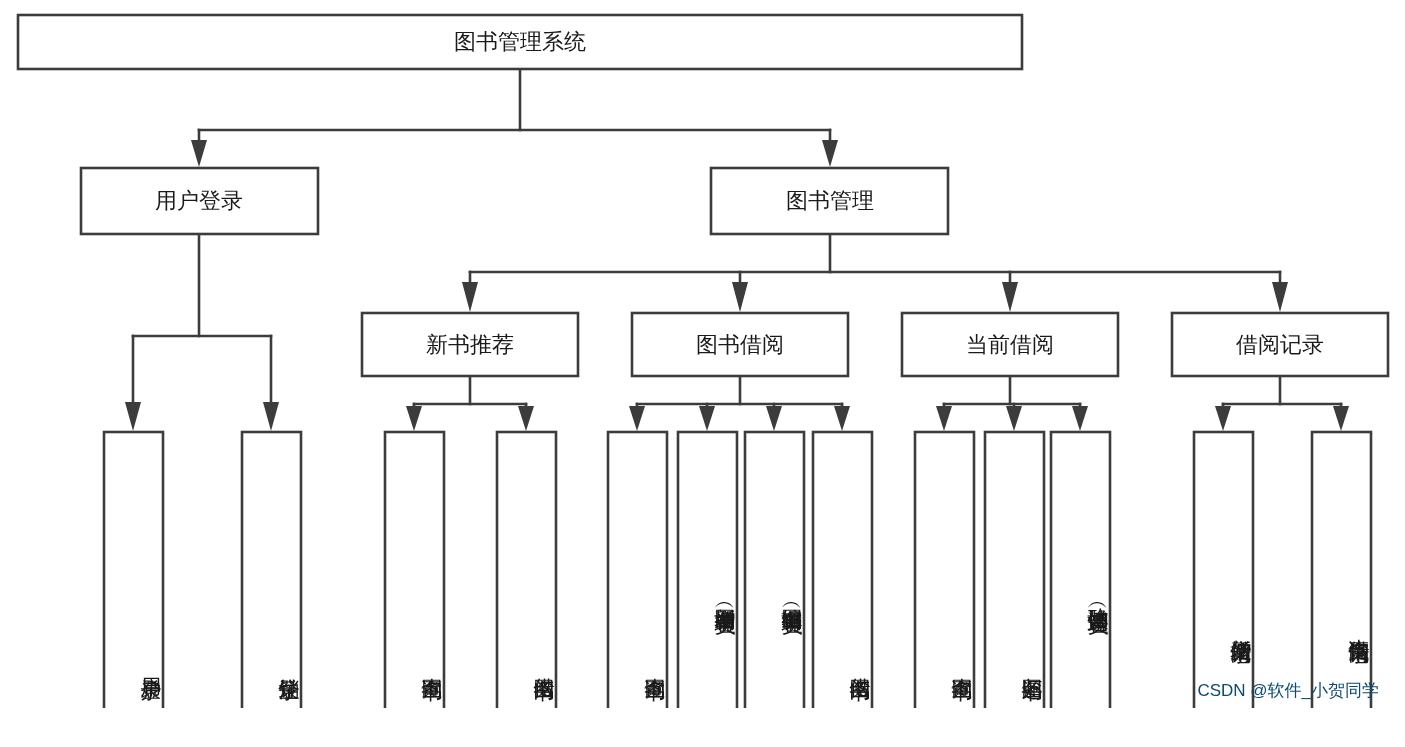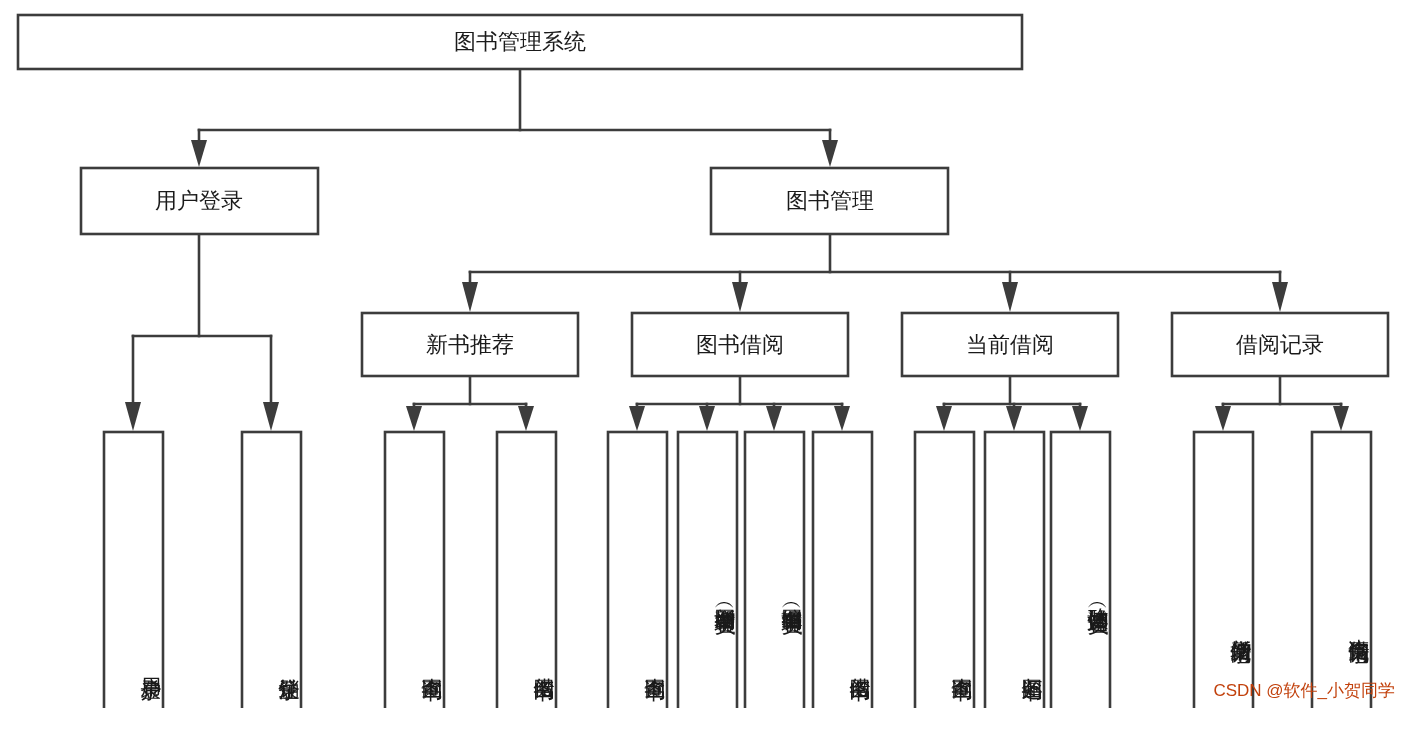--- a/index.html
+++ b/index.html
@@ -58,24 +58,24 @@
     font-size: 21px;
     line-height: 1.12;
     color: #1a1a1a;
     letter-spacing: 1px;
     white-space: nowrap;
     pointer-events: none;
     font-family: "Liberation Sans", "DejaVu Sans", sans-serif;
   }
   .watermark {
     position: absolute;
-    right: 10px;
+    right: 26px;
     bottom: 6px;
     font-size: 17px;
-    color: #c2410c;
+    color: #0c4a6e;
     font-family: "Liberation Sans", "DejaVu Sans", sans-serif;
     white-space: nowrap;
     pointer-events: none;
   }
 </style>
 </head>
 <body>
 
 <div id="diagram-root">
 

